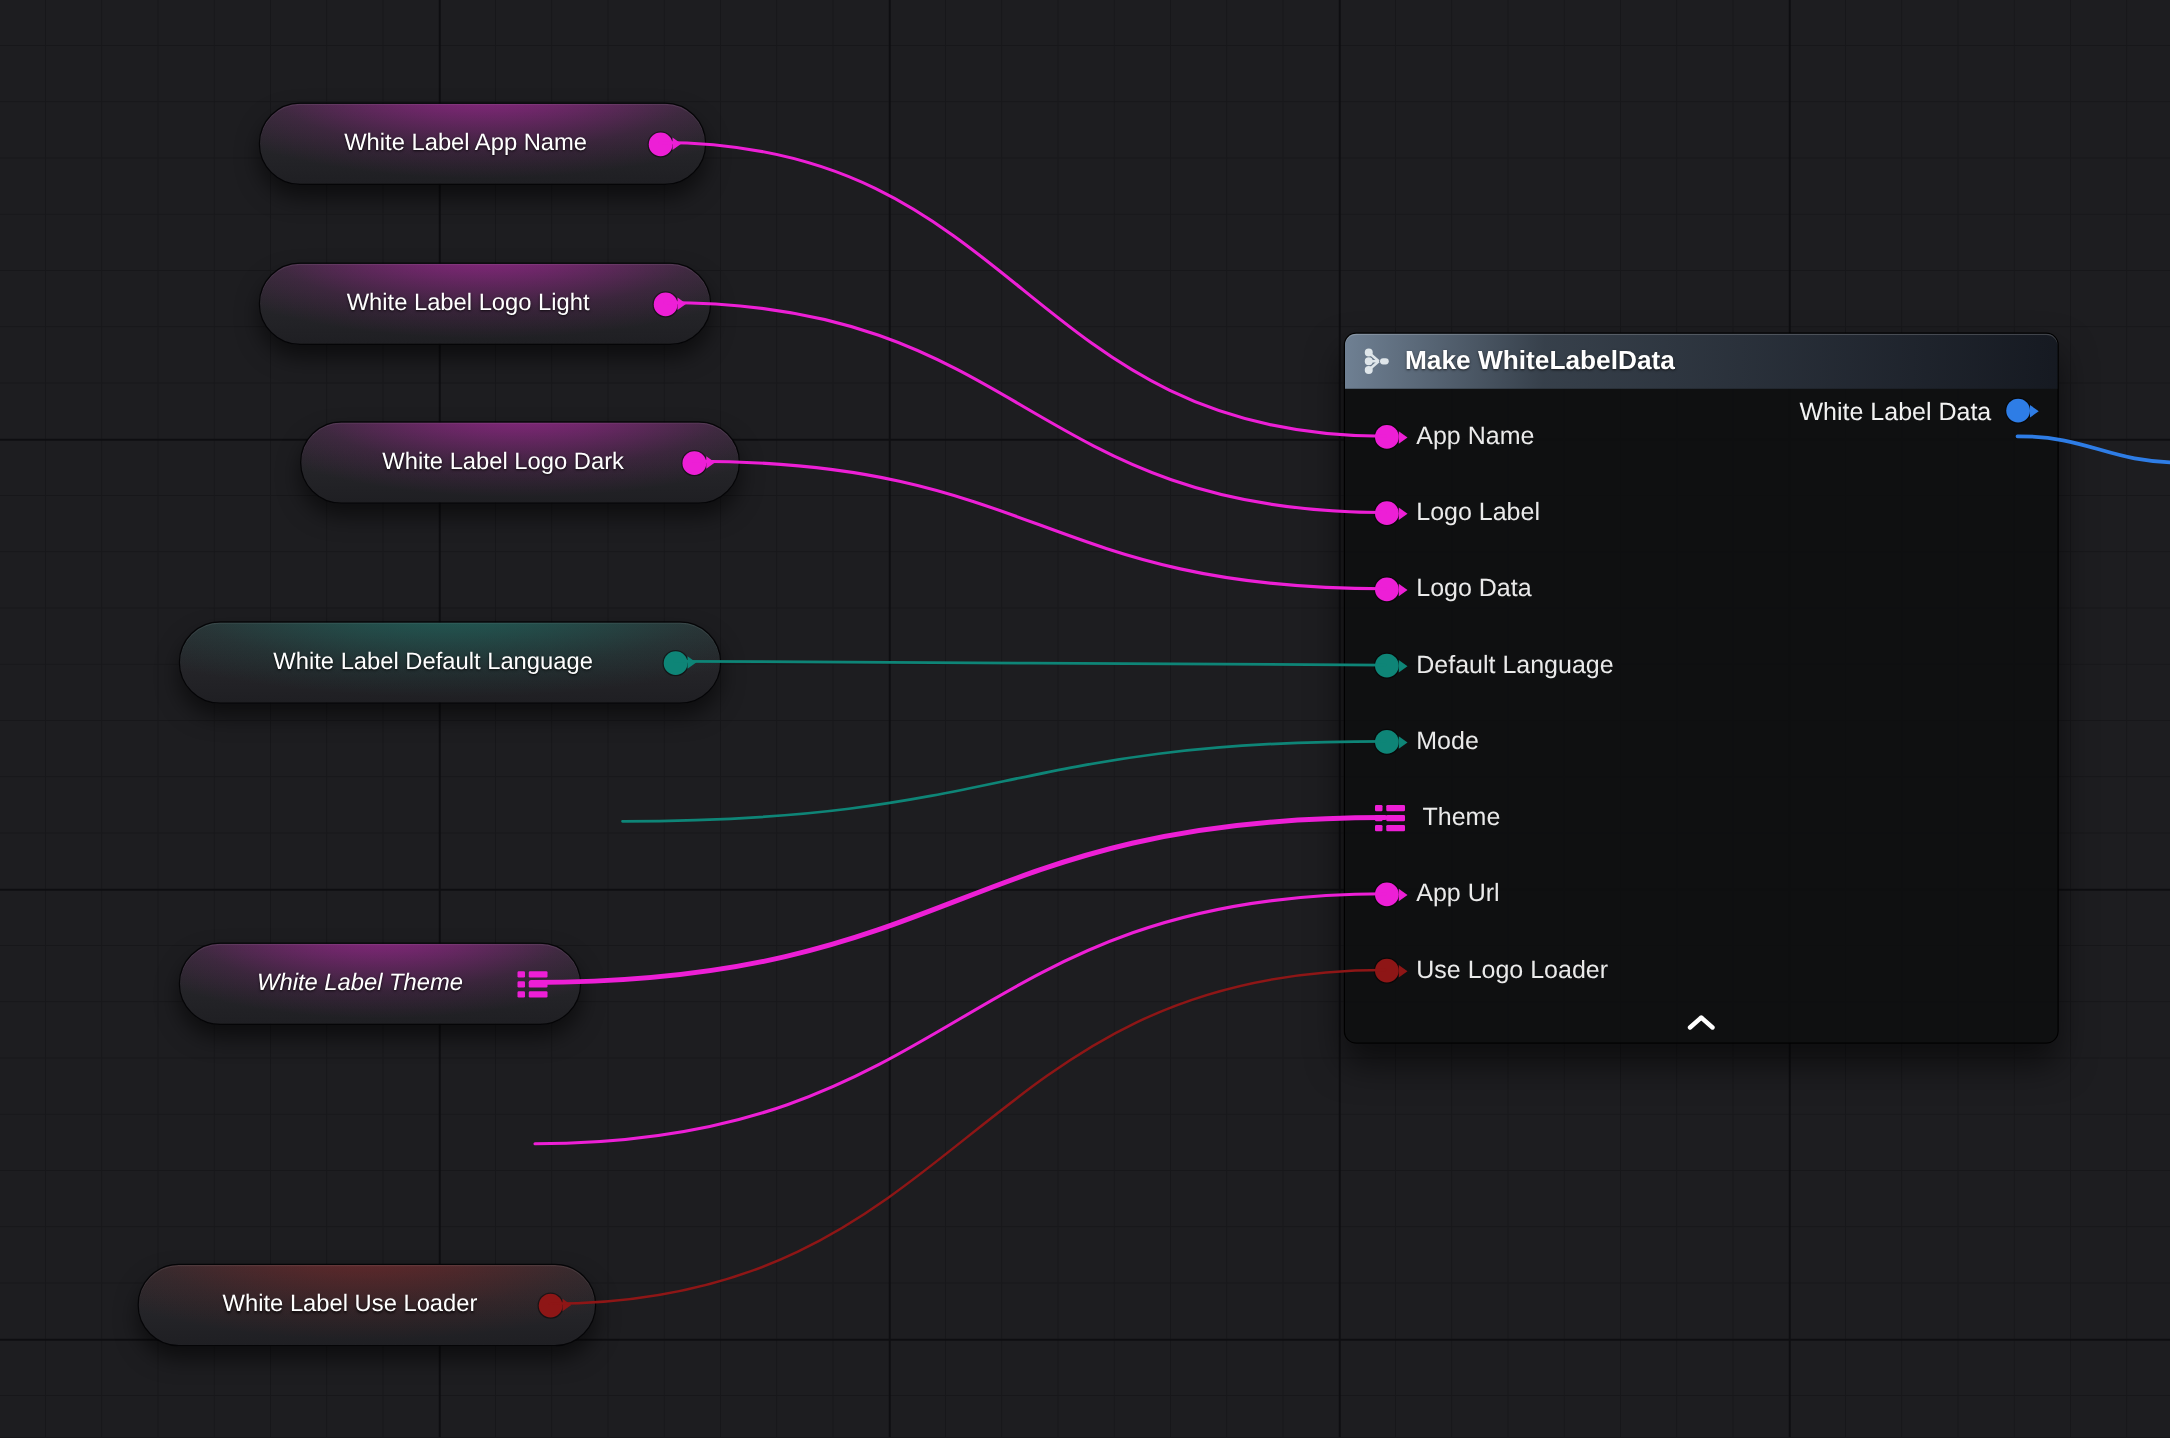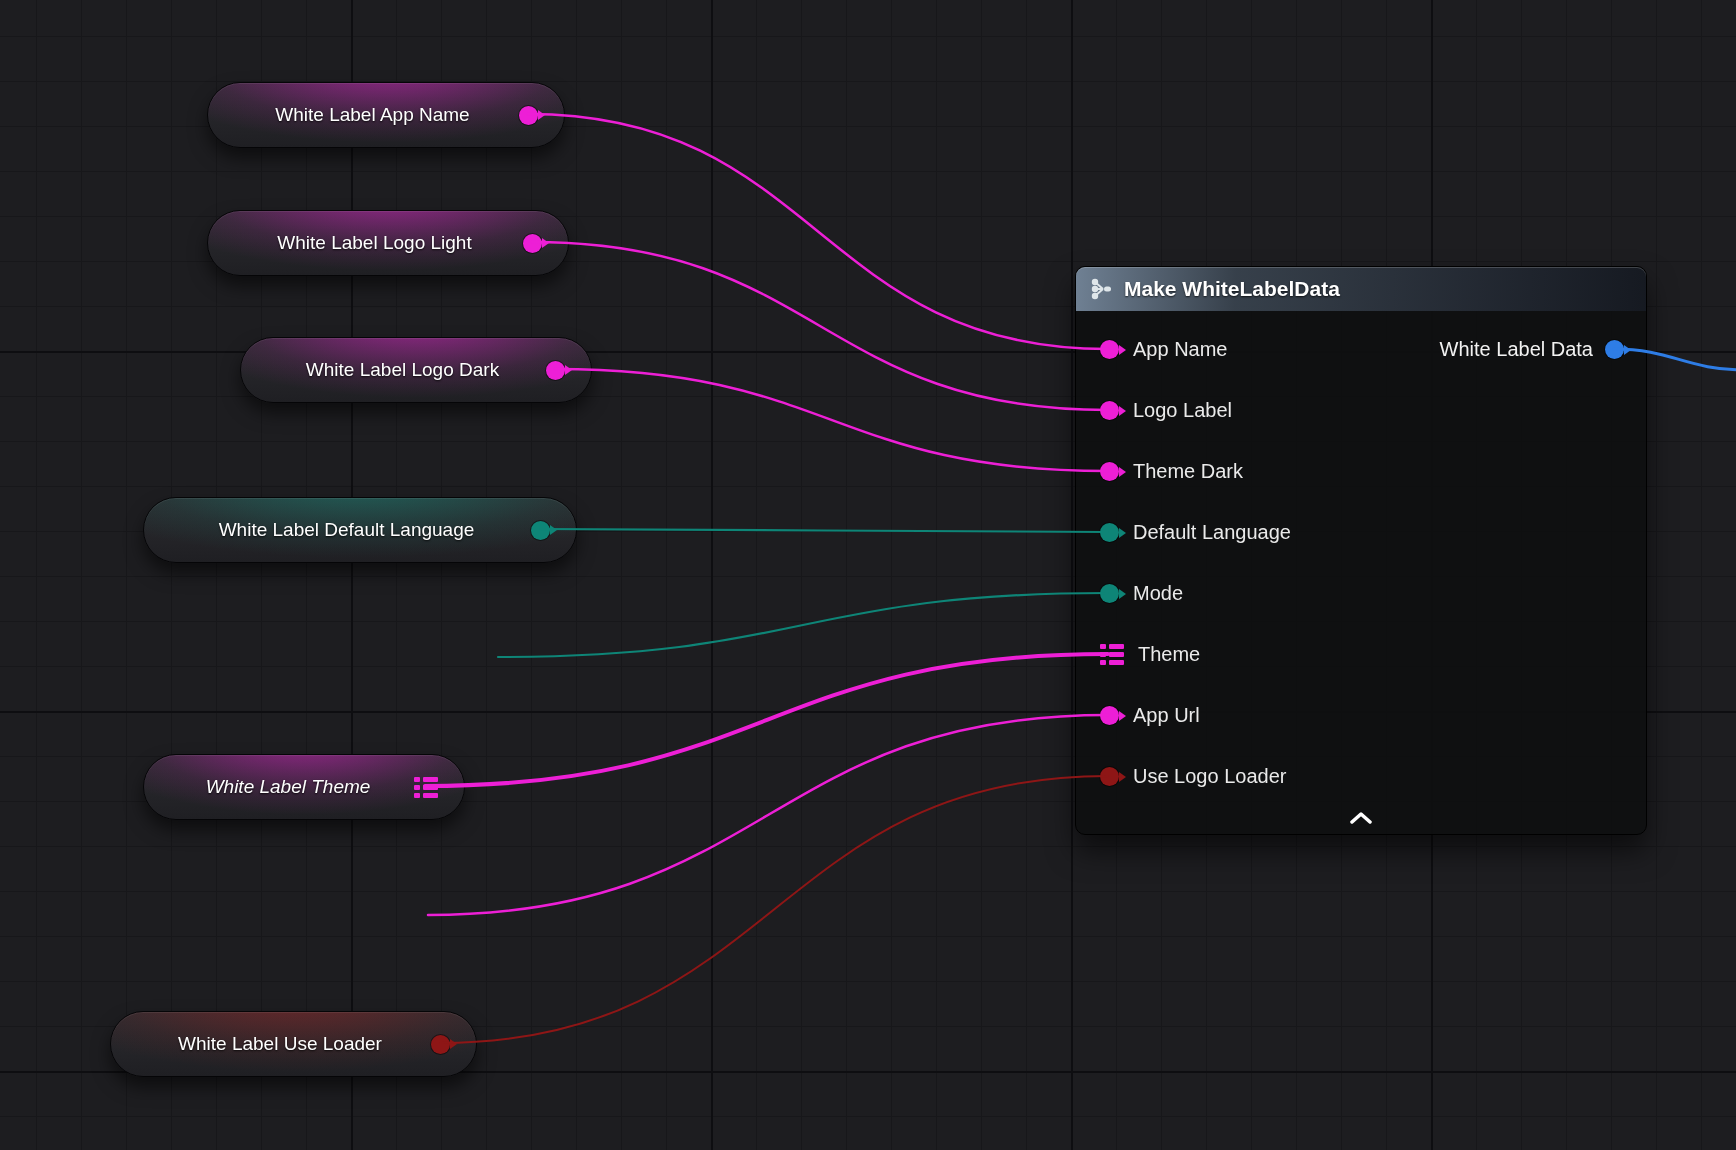--- a/index.html
+++ b/index.html
@@ -68,21 +68,21 @@
   }
   .node-header{
     height:44px;border-radius:9px 9px 0 0;display:flex;align-items:center;gap:10px;padding:0 14px;
     background:linear-gradient(92deg, rgba(128,148,170,.85) 0%, rgba(76,90,106,.65) 28%, rgba(36,42,52,.92) 72%, rgba(22,26,34,.96) 100%);
     box-shadow:inset 0 1px 0 rgba(255,255,255,.18);
   }
   .node-title{color:#fff;font-size:21px;font-weight:bold;text-shadow:0 1px 2px rgba(0,0,0,.7);}
   .node-body{padding:8px 0 0;}
   .row{position:relative;height:61px;display:flex;align-items:center;padding-left:24px;gap:14px;}
   .row .plabel{color:#eaeaea;font-size:20px;}
-  .out{position:absolute;right:22px;top:0;height:61px;display:flex;align-items:center;gap:12px;}
+  .out{position:absolute;right:22px;top:0;height:61px;display:flex;align-items:flex-start;gap:12px;}
   .out .plabel{color:#f2f2f2;font-size:20px;}
   .collapse{display:flex;justify-content:center;align-items:center;padding:4px 0 10px;cursor:pointer;}
 </style>
 </head>
 <body>
 
 <div class="canvas">
 
   <svg class="wires" width="1736" height="1150">
     <path class="w-string" d="M528 114 C 818 114, 818 349, 1108 349"></path>
@@ -173,21 +173,21 @@
         </span>
       </div>
 
       <div class="row">
         <span class="pin-circle c-string"></span>
         <span class="plabel">Logo Label</span>
       </div>
 
       <div class="row">
         <span class="pin-circle c-string"></span>
-        <span class="plabel">Theme Dark</span>
+        <span class="plabel">Logo Data</span>
       </div>
 
       <div class="row">
         <span class="pin-circle c-enum"></span>
         <span class="plabel">Default Language</span>
       </div>
 
       <div class="row">
         <span class="pin-circle c-enum"></span>
         <span class="plabel">Mode</span>

